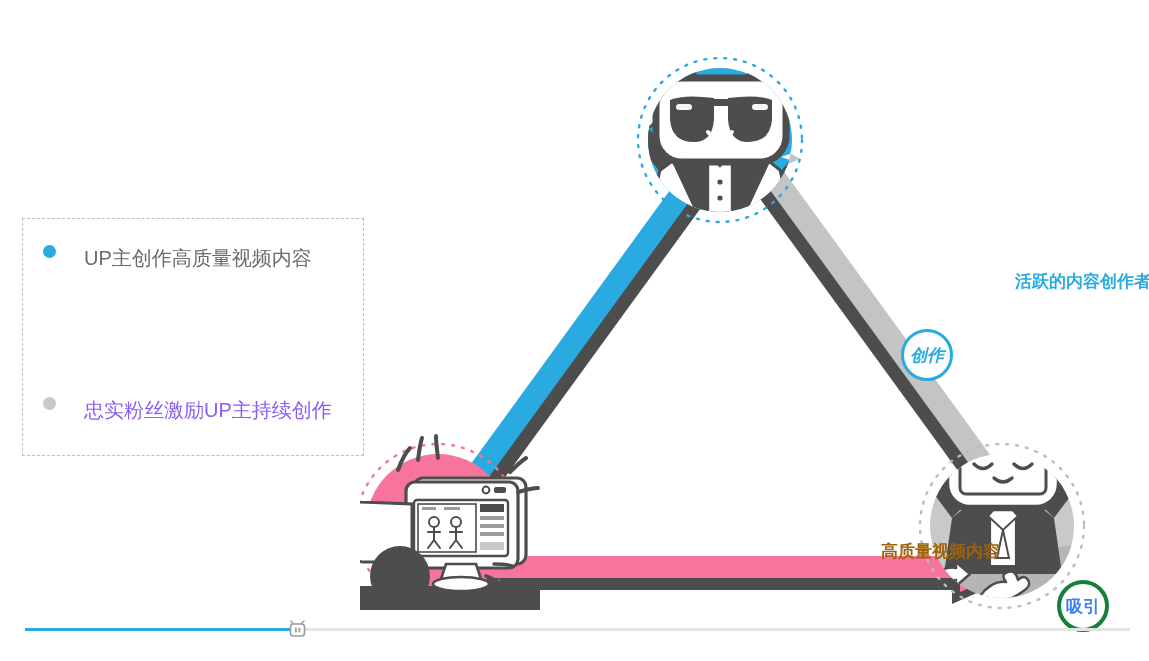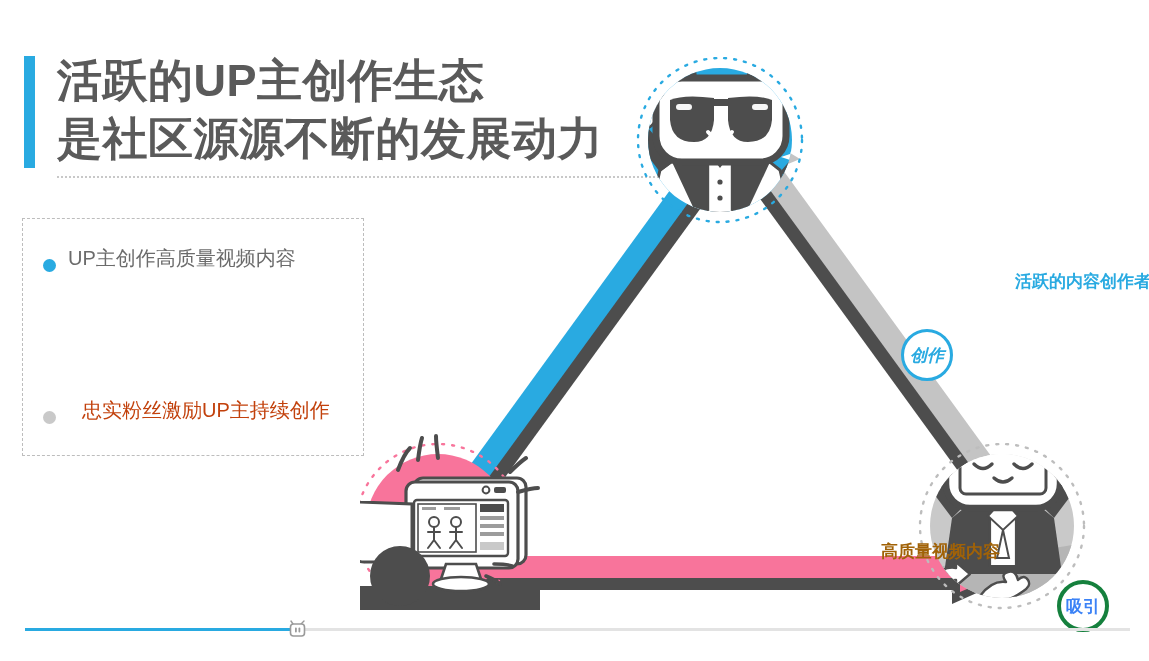--- a/index.html
+++ b/index.html
@@ -72,38 +72,38 @@
     margin: 0;
     padding: 0;
     list-style: none;
     position: relative;
     height: 100%;
   }
   .legend-item {
     position: absolute;
     left: 20px;
     display: flex;
-    align-items: flex-end;
-    gap: 12px;
+    align-items: flex-start;
+    gap: 28px;
   }
   .legend-item.i0 { top: 26px; }
   .legend-item.i1 { top: 100px; }
   .legend-item.i2 { top: 178px; }
   .legend-dot {
     width: 13px;
     height: 13px;
     border-radius: 50%;
     flex: 0 0 auto;
   }
   .legend-label {
     font-size: 20px;
     color: #6b6b6b;
     white-space: nowrap;
   }
-  .legend-item.i2 .legend-label { color: #c2410c; margin-left: 14px; }
+  .legend-item.i2 .legend-label { color: #8b5cf6; }
 
   
   .diagram {
     position: absolute;
     left: 360px;
     top: 30px;
     width: 789px;
     height: 600px;
   }
   .diagram svg { display: block; }
@@ -174,26 +174,20 @@
     top: 1px;
     width: 19px;
     height: 18px;
   }
 </style>
 </head>
 <body>
 
 <div class="slide">
 
-  <div class="title-wrap">
-    <div class="title-bar"></div>
-    <div class="title-text">活跃的UP主创作生态
-是社区源源不断的发展动力</div>
-    <div class="title-rule"></div>
-  </div>
 
   <div class="legend">
     <ul class="legend-list">
       <li class="legend-item i0">
         <span class="legend-dot" style="background:#29aae1"></span>
         <span class="legend-label">UP主创作高质量视频内容</span>
       </li>
       <li class="legend-item i2">
         <span class="legend-dot" style="background:#c9c9c9"></span>
         <span class="legend-label">忠实粉丝激励UP主持续创作</span>

